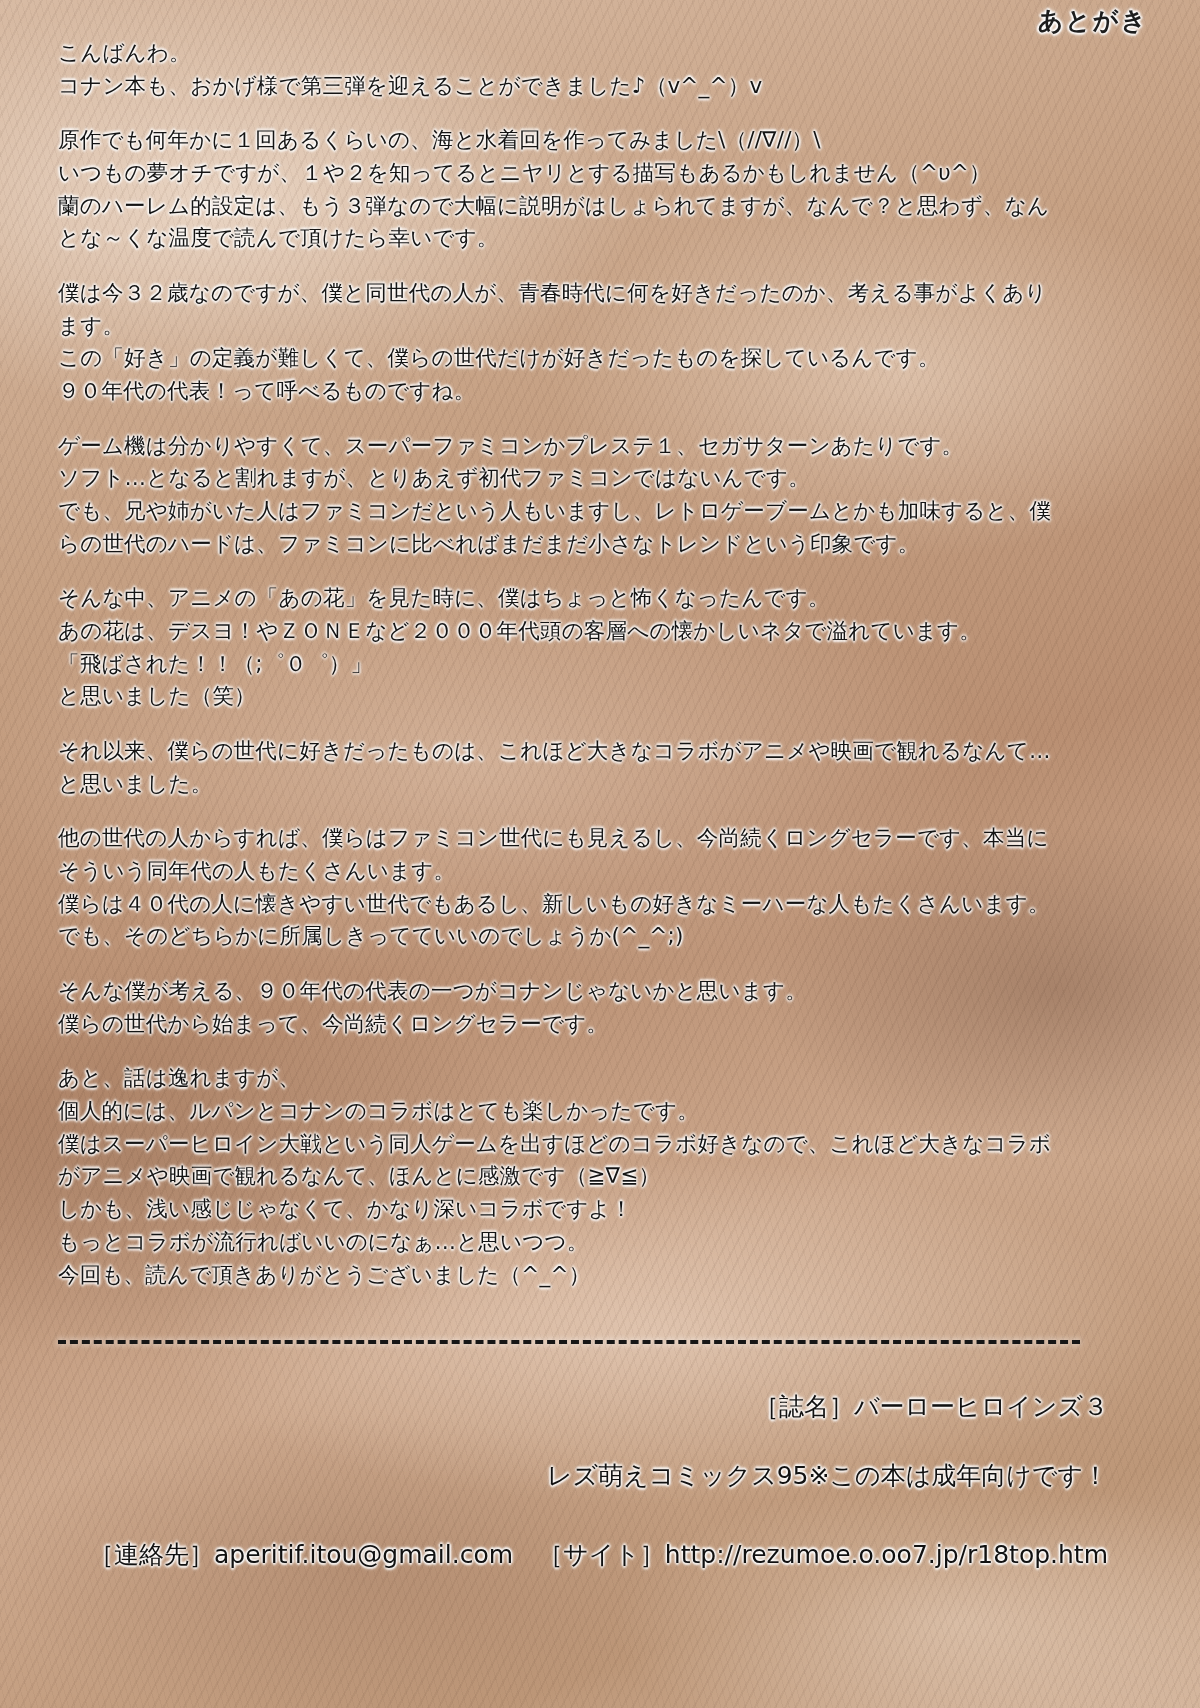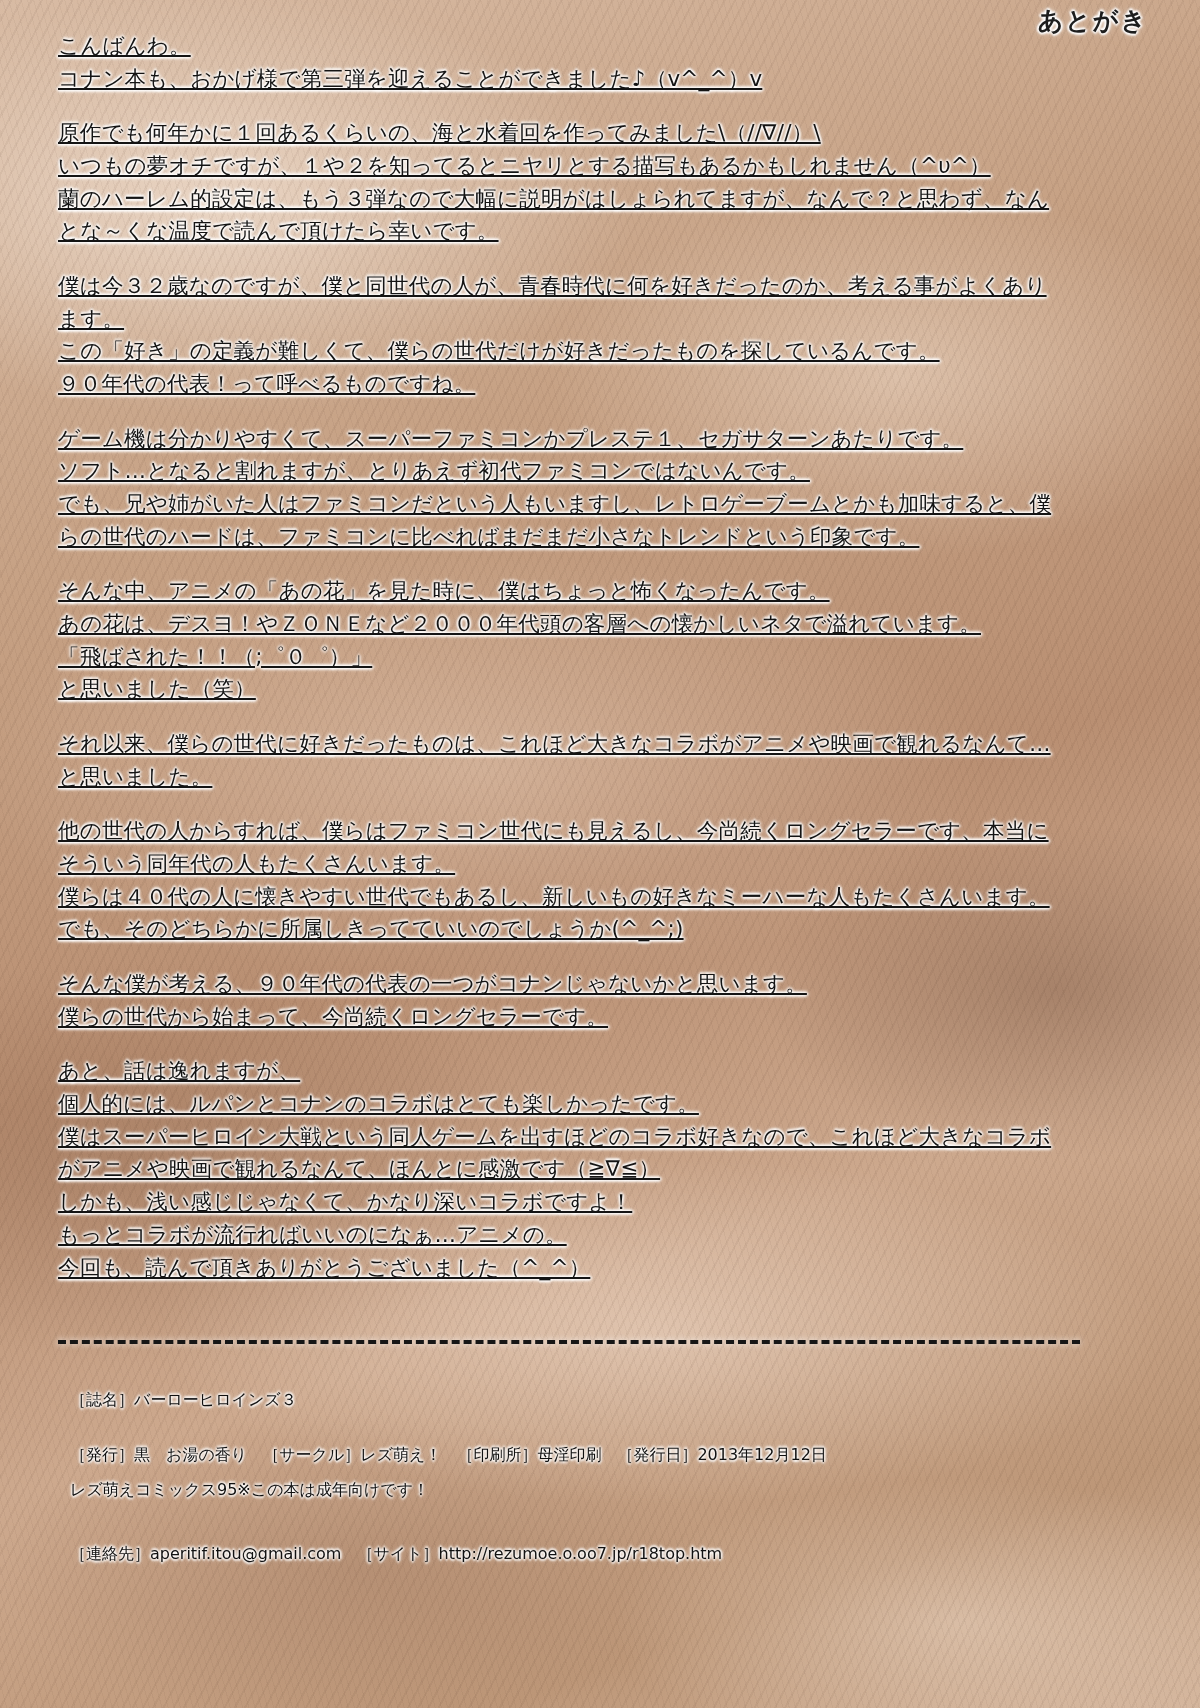--- a/index.html
+++ b/index.html
@@ -73,49 +73,49 @@
     color: #141414;
     letter-spacing: 0.2px;
     text-shadow:
       1.6px 0 2px rgba(255,255,255,0.92),
       -1.6px 0 2px rgba(255,255,255,0.92),
       0 1.6px 2px rgba(255,255,255,0.92),
       0 -1.6px 2px rgba(255,255,255,0.92),
       0 0 5px rgba(255,255,255,0.85);
   }
   .para {
-    margin: 0 0 22px 0;
+    margin: 7px 0 22px 0;
     white-space: pre-wrap;
-    text-decoration: underline;
   }
   .para:last-child { margin-bottom: 0; }
 
   .divider {
     position: absolute;
     left: 58px;
     top: 1340px;
     width: 1022px;
     height: 0;
     border-top: 4px dashed #161616;
     filter: drop-shadow(0 0 3px rgba(255,255,255,0.9));
   }
   .colophon {
     position: absolute;
-    left: 70px;
+    left: 58px;
     top: 1388px;
     width: 1050px;
-    font-size: 16px;
+    font-size: 25px;
     line-height: 1.55;
     color: #111;
     text-shadow:
       1.6px 0 2px rgba(255,255,255,0.92),
       -1.6px 0 2px rgba(255,255,255,0.92),
       0 1.6px 2px rgba(255,255,255,0.92),
       0 -1.6px 2px rgba(255,255,255,0.92),
       0 0 5px rgba(255,255,255,0.85);
+    text-align: right;
   }
   .colophon .row { margin-bottom: 20px; white-space: pre-wrap; }
   .colophon .row.gap1 { margin-bottom: 30px; }
   .colophon .row.tight { margin-bottom: 10px; }
   .colophon .row.contact { margin-top: 40px; }
 </style>
 </head>
 <body>
 
 <div class="page">
@@ -142,27 +142,26 @@
       <p class="para">それ以来、僕らの世代に好きだったものは、これほど大きなコラボがアニメや映画で観れるなんて…と思いました。</p>
       <p class="para">他の世代の人からすれば、僕らはファミコン世代にも見えるし、今尚続くロングセラーです、本当にそういう同年代の人もたくさんいます。
 僕らは４０代の人に懐きやすい世代でもあるし、新しいもの好きなミーハーな人もたくさんいます。
 でも、そのどちらかに所属しきってていいのでしょうか(^_^;)</p>
       <p class="para">そんな僕が考える、９０年代の代表の一つがコナンじゃないかと思います。
 僕らの世代から始まって、今尚続くロングセラーです。</p>
       <p class="para">あと、話は逸れますが、
 個人的には、ルパンとコナンのコラボはとても楽しかったです。
 僕はスーパーヒロイン大戦という同人ゲームを出すほどのコラボ好きなので、これほど大きなコラボがアニメや映画で観れるなんて、ほんとに感激です（≧∇≦）
 しかも、浅い感じじゃなくて、かなり深いコラボですよ！
-もっとコラボが流行ればいいのになぁ…アニメの。
+もっとコラボが流行ればいいのになぁ…と思いつつ。
 今回も、読んで頂きありがとうございました（^_^）</p>
     </div>
 
     <div class="divider"></div>
 
     <div class="colophon">
       <div class="row gap1">［誌名］バーローヒロインズ３</div>
-      <div class="row tight">［発行］黒　お湯の香り　［サークル］レズ萌え！　［印刷所］母淫印刷　［発行日］2013年12月12日</div>
       <div class="row">レズ萌えコミックス95※この本は成年向けです！</div>
       <div class="row contact">［連絡先］aperitif.itou@gmail.com　［サイト］http://rezumoe.o.oo7.jp/r18top.htm</div>
     </div>
 
   </div>
 </div>
 
 </body></html>

